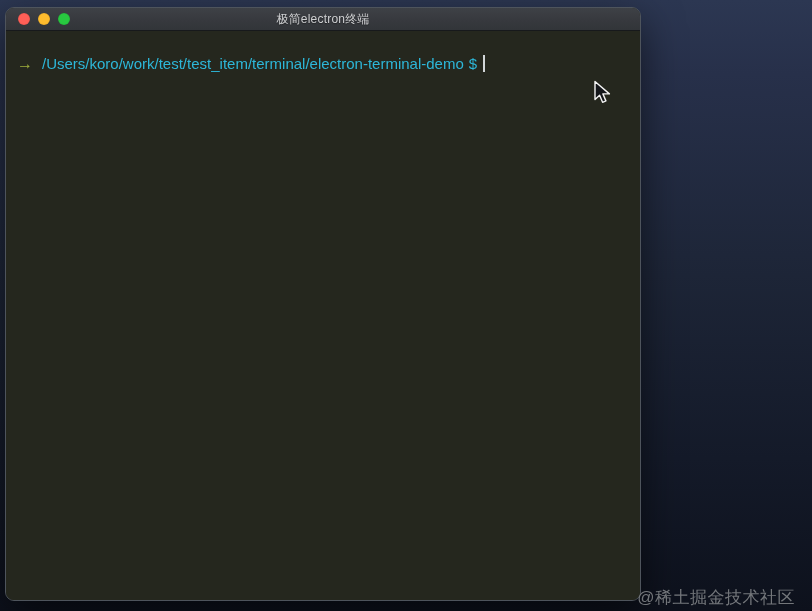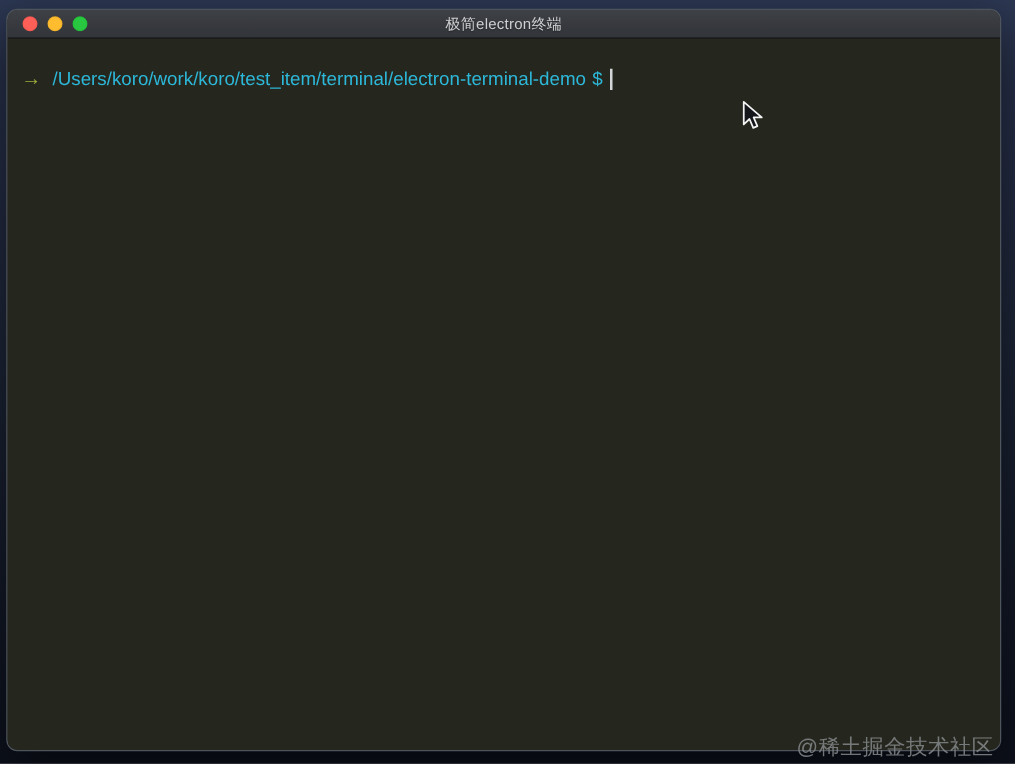--- a/index.html
+++ b/index.html
@@ -13,21 +13,21 @@
   }
   body {
     background: linear-gradient(180deg, #2c3752 0%, #27304a 12%, #1d2537 45%, #141a29 75%, #0d111c 100%);
   }
 
   
   .window {
     position: absolute;
     left: 5px;
     top: 7px;
-    width: 796px;
+    width: 636px;
     height: 594px;
     border-radius: 9px;
     border: 1px solid #4e545c;
     background: #25271e;
     box-shadow: 0 14px 40px rgba(0,0,0,0.55);
     overflow: hidden;
     display: flex;
     flex-direction: column;
     box-sizing: border-box;
   }
@@ -135,21 +135,21 @@
       <span class="light" style="background-color: rgb(255, 95, 87);"></span>
       <span class="light" style="background-color: rgb(254, 188, 46);"></span>
       <span class="light" style="background-color: rgb(40, 200, 64);"></span>
     </div>
     <span class="window-title">极简electron终端</span>
   </div>
 
   <div class="terminal">
     <div class="prompt-line">
       <span class="prompt-arrow">→</span>
-      <span class="prompt-path">/Users/koro/work/koro/test_item/terminal/electron-terminal-demo</span>
+      <span class="prompt-path">/Users/koro/work/test/test_item/terminal/electron-terminal-demo</span>
       <span class="prompt-suffix">$</span>
       <span class="caret"></span>
     </div>
   </div>
 
 </div>
 
 <svg class="mouse-pointer" viewBox="0 0 18 25" xmlns="http://www.w3.org/2000/svg">
   <path d="M2 1.5 L2 19.5 L6.6 15.2 L9.6 22.3 L12.9 20.9 L9.9 13.9 L16.4 13.9 Z" fill="#14161a" stroke="#f4f4f4" stroke-width="1.4" stroke-linejoin="round"></path>
 </svg>

